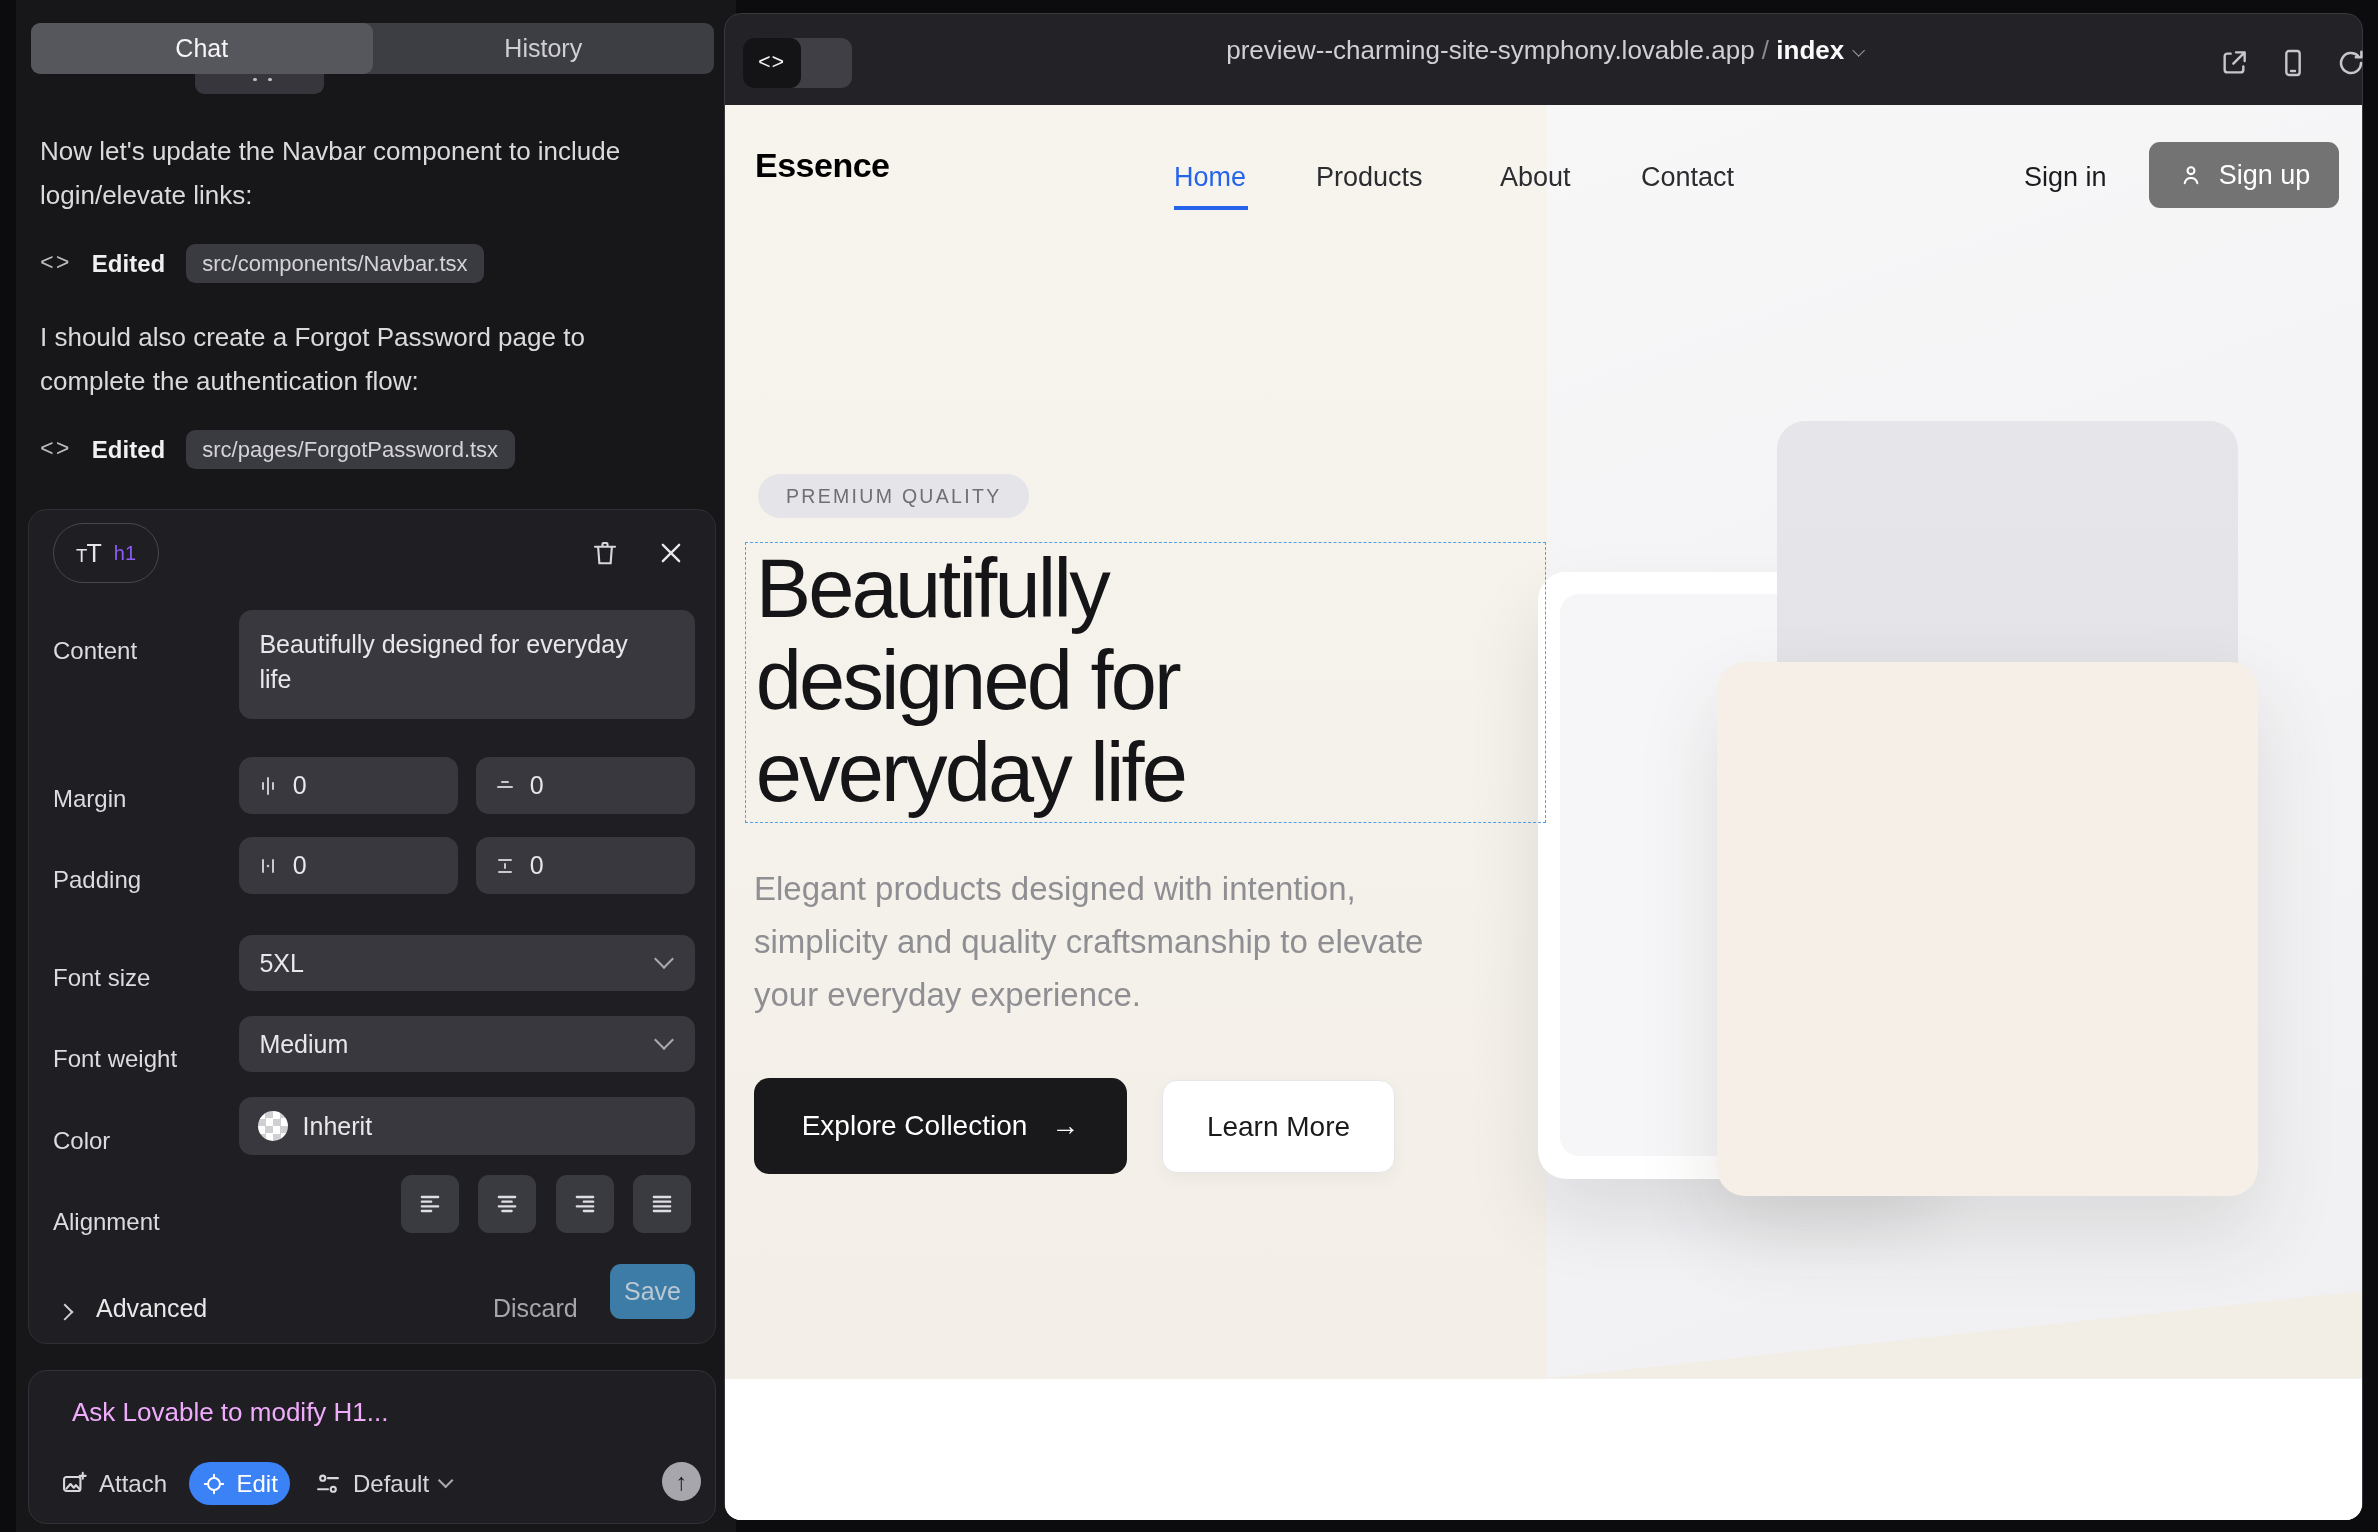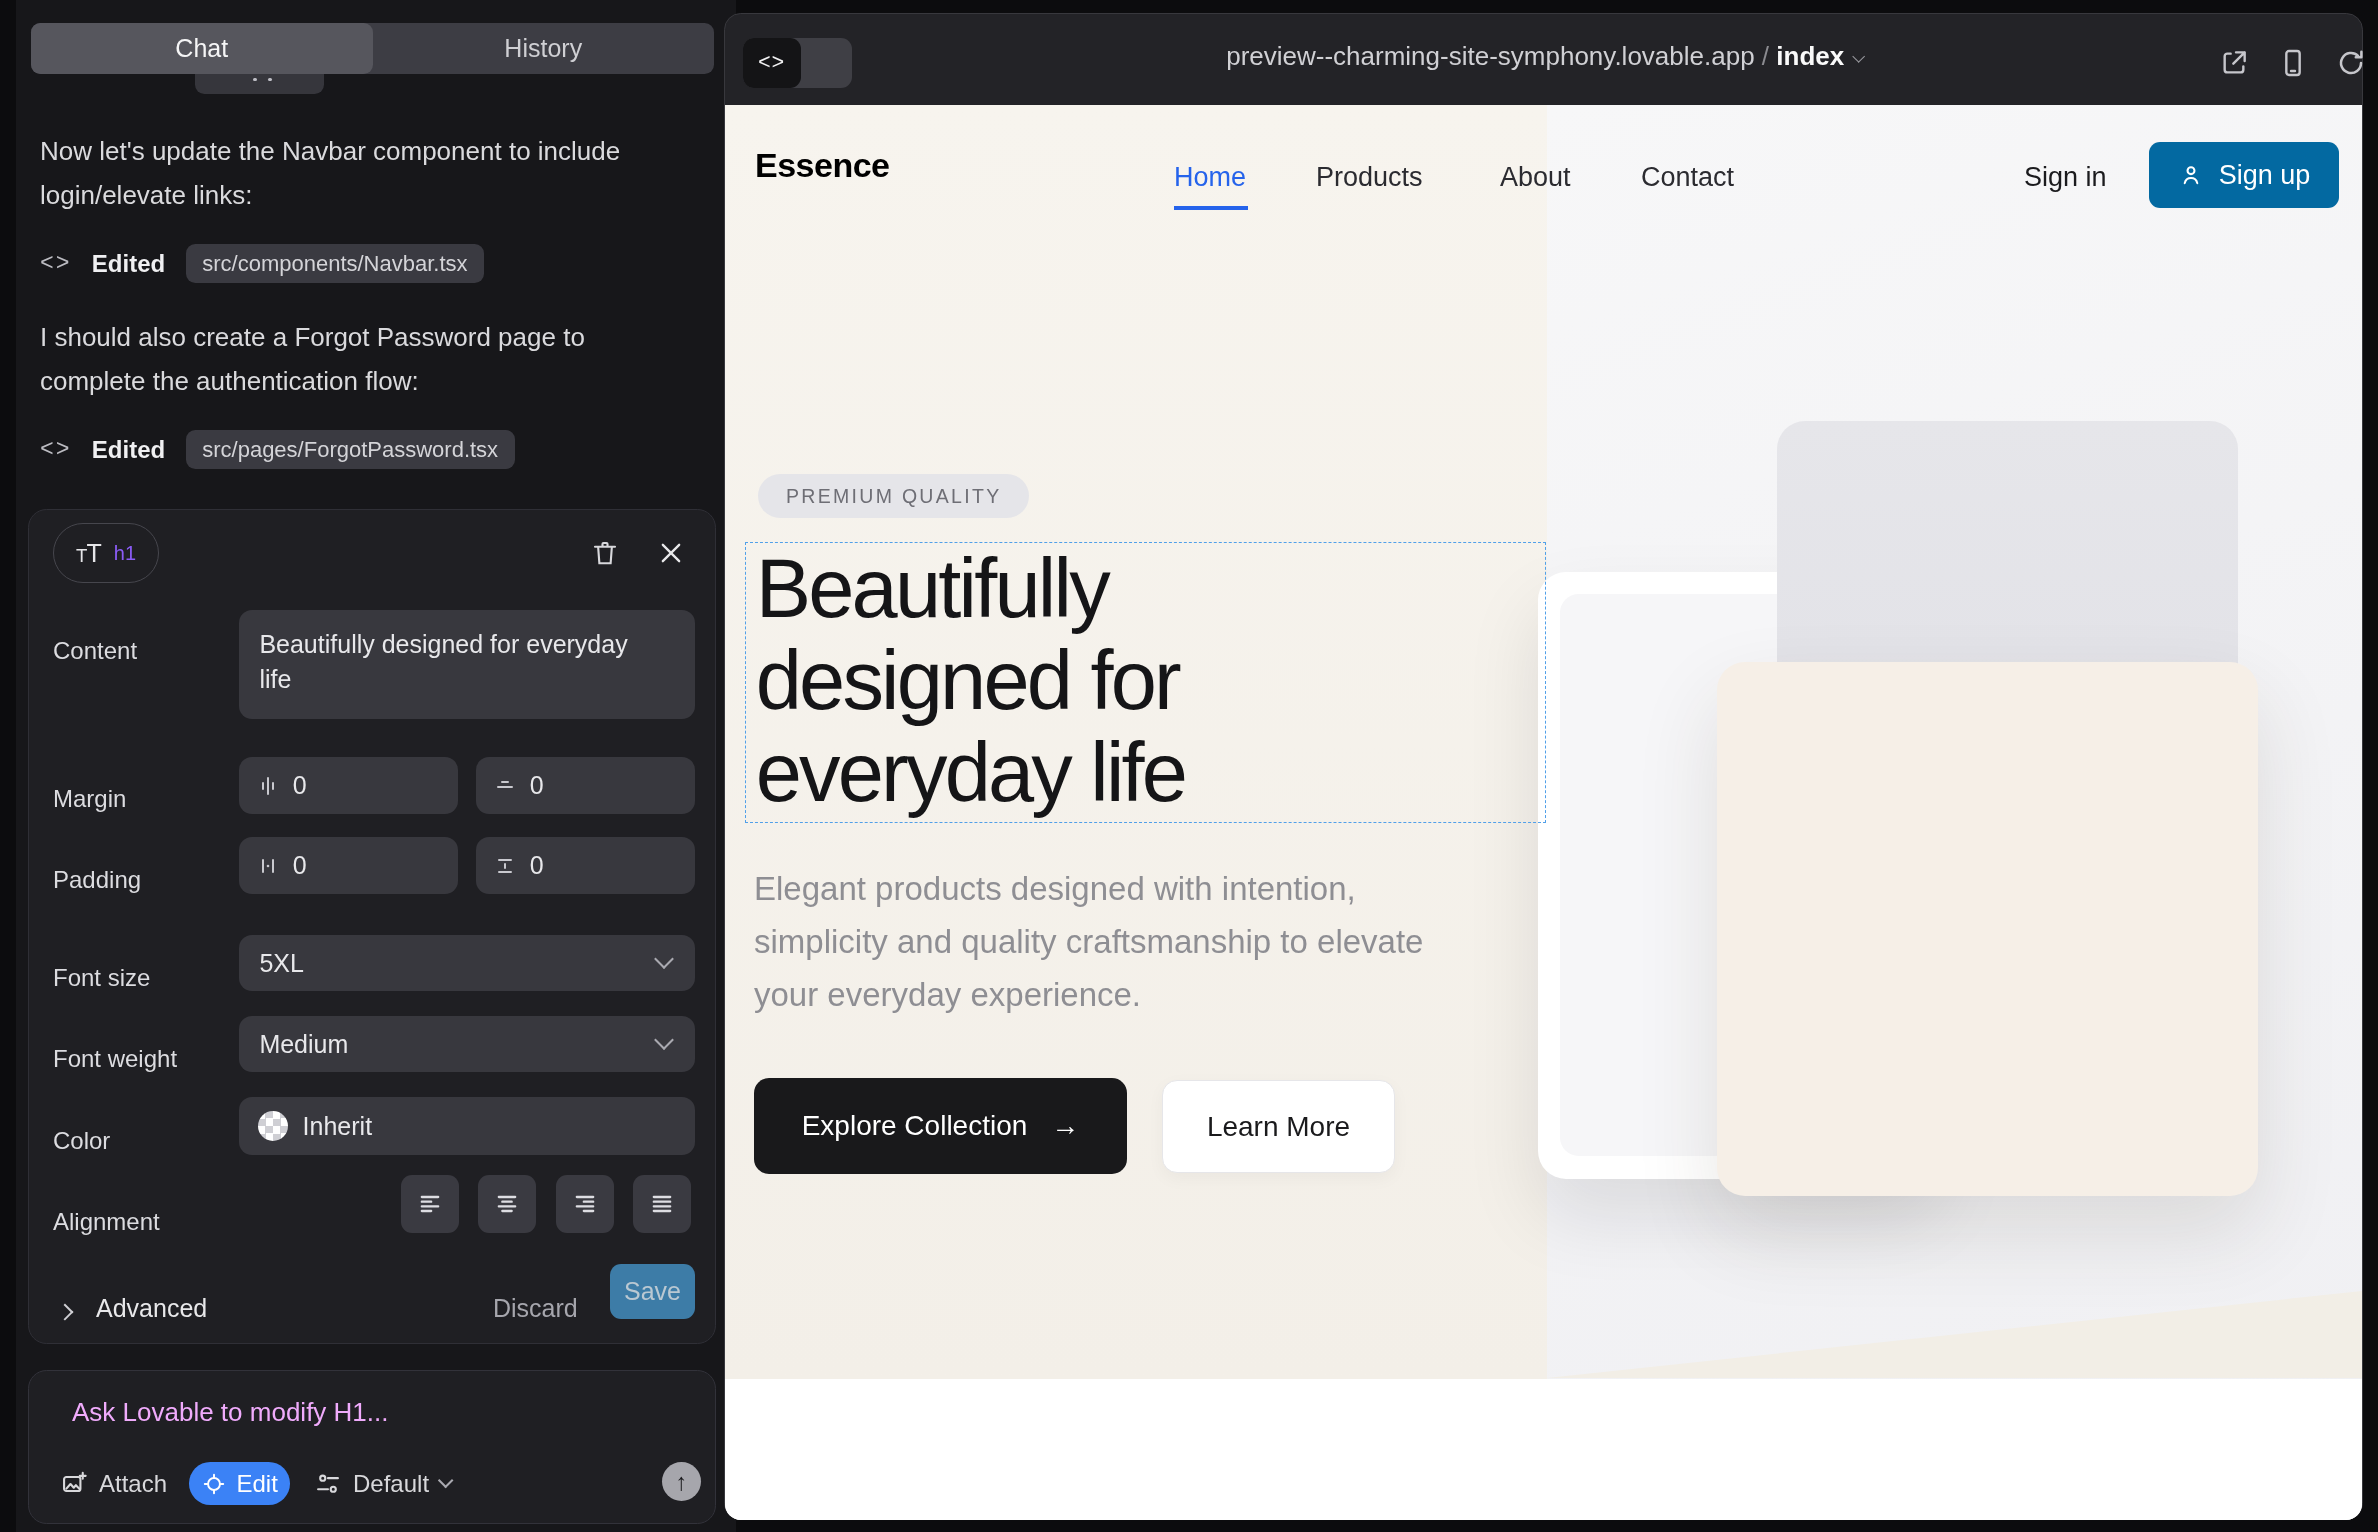--- a/index.html
+++ b/index.html
@@ -40,36 +40,36 @@
   #composer{left:12px;top:1370px;width:688px;height:154px;background:#1f1f23;border:0.9px solid #32323a;border-radius:18.6px;box-sizing:border-box;}
   .placeholder{left:31px;top:26px;font-size:26px;color:#f0abfc;margin-left:12px;}
   .composer-item{display:flex;align-items:center;gap:11px;font-size:24px;color:#d8d8db;}
   .editpill{left:160px;top:91px;width:101px;height:43px;border-radius:21.3px;background:#3b82f6;display:flex;align-items:center;justify-content:center;gap:9.3px;font-size:24px;color:#fff;}
   .sendbtn{left:633px;top:91px;width:39px;height:39px;border-radius:50%;background:#a6a6ac;display:flex;align-items:center;justify-content:center;font-size:24px;font-weight:700;color:#17171a;cursor:pointer;}
   
   #browser{left:724px;top:13px;width:1639px;height:1507px;background:#232327;border:0.9px solid #38383d;border-radius:16.7px;box-sizing:border-box;}
   .codebtn{left:17.6px;top:24px;width:109px;height:50px;background:#3f3f45;border-radius:11px;}
   .codebtn .sq{position:absolute;left:0;top:0;width:58px;height:50px;background:#141416;border-radius:11px;display:flex;align-items:center;justify-content:center;
                font-family:"Liberation Mono","DejaVu Sans Mono",monospace;font-size:21.3px;color:#f2f2f3;letter-spacing:0.9px;}
-  .urlbar{left:0;top:27px;width:1639px;text-align:center;font-size:26px;color:#d0d0d4;}
+  .urlbar{left:0;top:21px;width:1639px;text-align:center;font-size:26px;color:#d0d0d4;}
   .urlbar .page{color:#fafafa;font-weight:600;}
   .urlbar .chev{width:8.3px;height:8.3px;border-width:1.9px;border-color:#9a9aa0;margin-left:9.3px;margin-bottom:3.7px;}
   .chromeicon{top:33px;width:32px;height:32px;cursor:pointer;}
   
   #viewport{left:0;top:91px;width:1637px;height:1415px;border-radius:0 0 16px 16px;overflow:hidden;background:#f4f4f5;}
   .bg-left{left:0;top:0;width:822px;height:1274px;background:linear-gradient(#f7f4ee,#f3efe8);}
   .bg-right{left:822px;top:0;width:815px;height:1274px;background:linear-gradient(160deg,#f7f7f8,#f0f0f3);}
   .wedge{left:822px;top:1186px;width:815px;height:87px;background:#f2eee6;clip-path:polygon(0 100%,100% 0,100% 100%);}
   .bottom-section{left:0;top:1274px;width:1637px;height:142px;background:#ffffff;}
   .brand{left:30px;top:41px;font-size:34px;font-weight:700;color:#000000;letter-spacing:-0.5px;}
   .navlink{top:57px;font-size:27px;color:#2b2b30;cursor:pointer;}
   .navlink.active{color:#2563eb;}
   .nav-underline{left:449px;top:101px;width:74px;height:3.7px;background:#2563eb;}
   .signin{left:1299px;top:57px;font-size:27px;color:#1b1b1e;cursor:pointer;}
-  .signup{left:1424px;top:37px;width:190px;height:66px;background:#0369a1;border-radius:11px;display:flex;align-items:center;justify-content:center;gap:15px;color:#fff;font-size:27px;cursor:pointer;}
+  .signup{left:1424px;top:37px;width:190px;height:66px;background:#737373;border-radius:11px;display:flex;align-items:center;justify-content:center;gap:15px;color:#fff;font-size:27px;cursor:pointer;}
   .badge{left:33px;top:369px;height:44px;line-height:44px;padding:0 28px;border-radius:22px;background:#e5e5e9;font-size:19.5px;letter-spacing:2.3px;color:#6e6e75;}
   .selection{left:19.5px;top:437px;width:801px;height:281px;border:1.9px dashed #51a0e9;box-sizing:border-box;}
   .hero-h1{position:absolute;left:10.2px;top:0px;width:677px;font-size:83px;line-height:92px;font-weight:500;letter-spacing:-2.8px;color:#151517;}
   .hero-p{left:29px;top:757px;width:724px;font-size:33px;line-height:53px;color:#8e8e93;}
   .cta-primary{left:29px;top:973px;width:373px;height:96px;background:#19191b;border-radius:15px;display:flex;align-items:center;justify-content:center;gap:24px;color:#fff;font-size:28px;cursor:pointer;}
   .cta-primary .arrow{font-size:28px;}
   .cta-secondary{left:437px;top:975px;width:233px;height:93px;background:#fff;border:0.9px solid #e6e6e9;border-radius:15px;display:flex;align-items:center;justify-content:center;font-size:28px;color:#1a1a1c;box-shadow:0 5.6px 16.7px rgba(0,0,0,.04);cursor:pointer;box-sizing:border-box;}
   .decor-gray{left:1052px;top:316px;width:461px;height:461px;border-radius:28px;background:linear-gradient(#e6e6ea,#e0e0e6);}
   .card-white{left:813px;top:467px;width:399px;height:607px;border-radius:28px;background:#fff;box-shadow:0 37px 74px rgba(20,20,30,.10);}
   .card-white .inner{position:absolute;left:22px;top:22px;width:354px;height:562px;background:#f6f6f8;border-radius:18.6px;}

